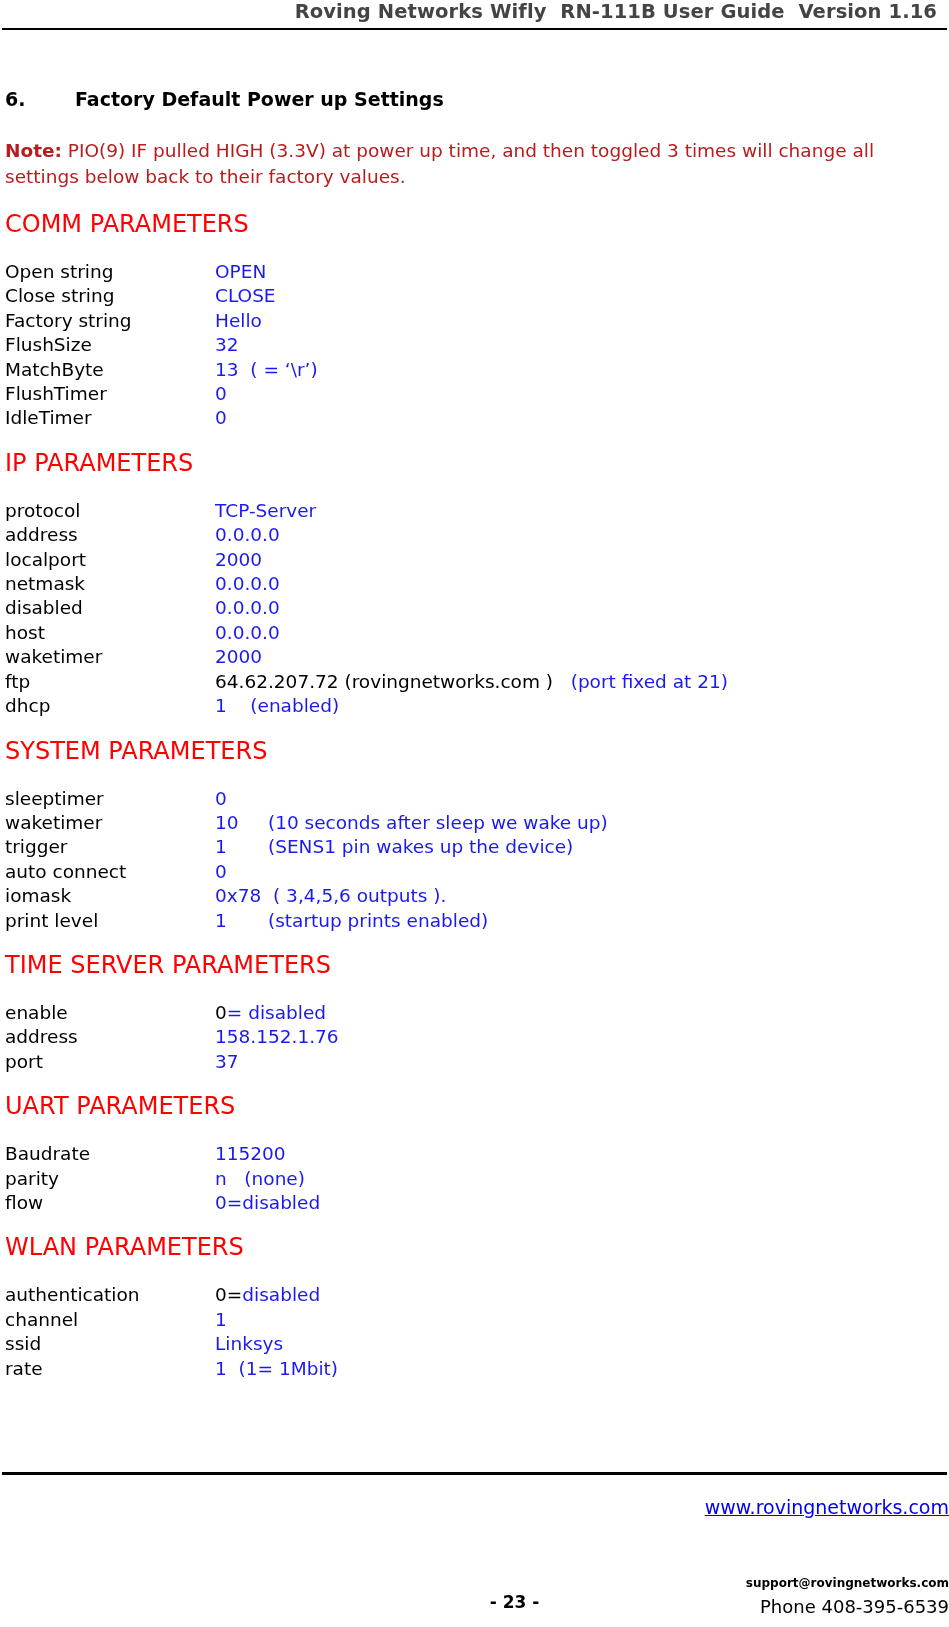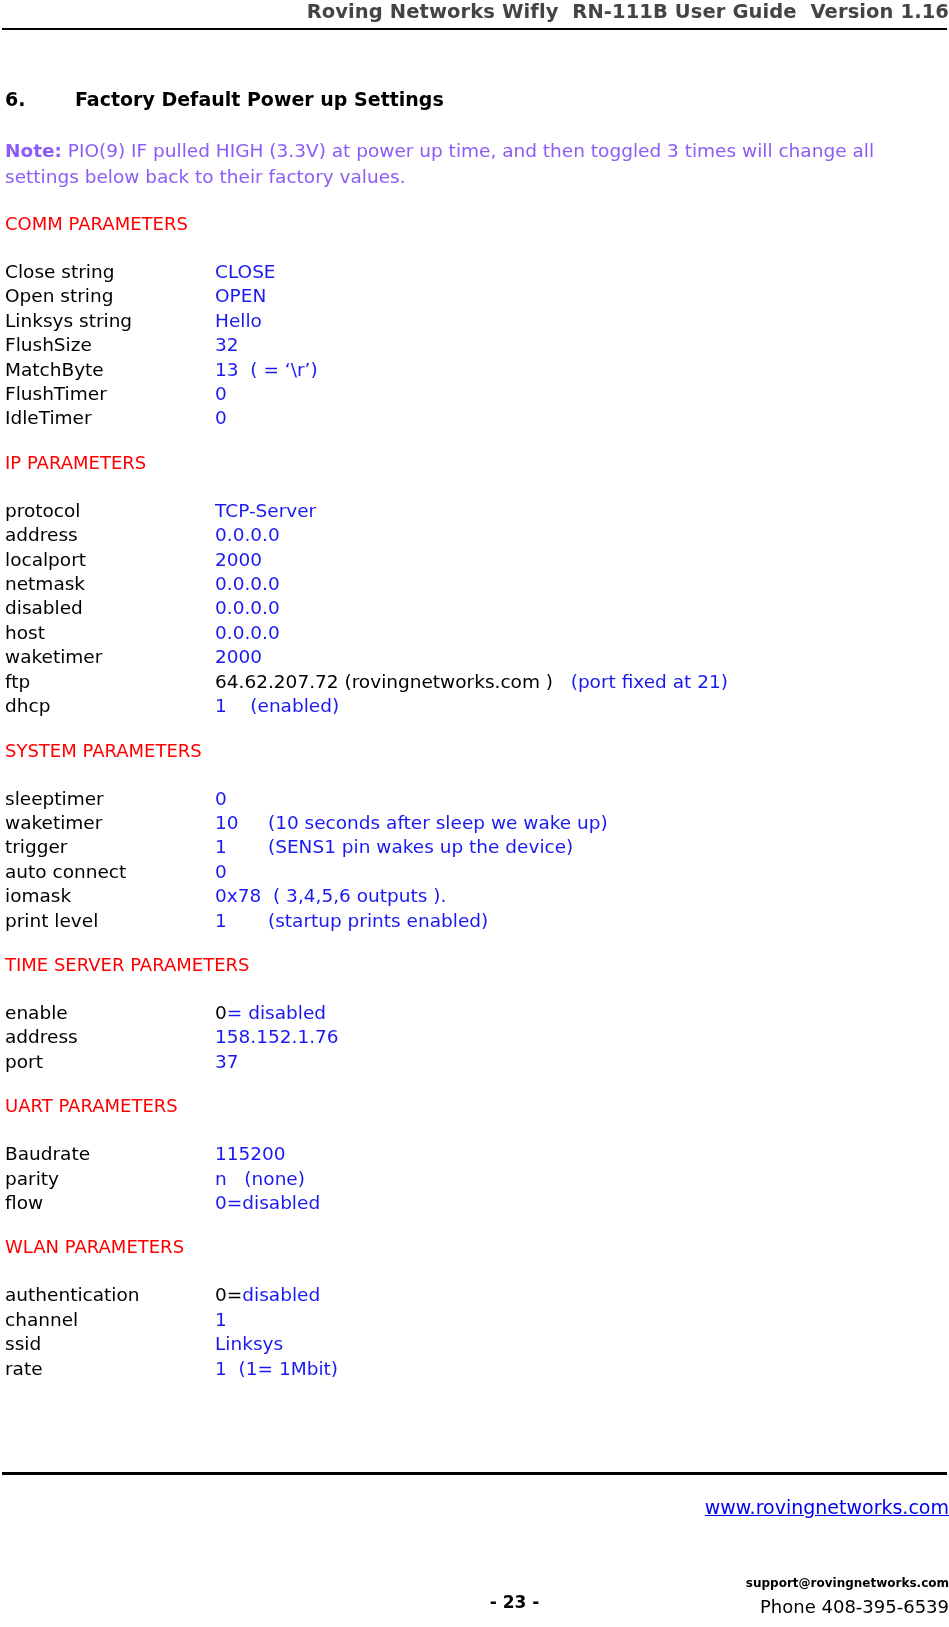--- a/index.html
+++ b/index.html
@@ -22,21 +22,21 @@
     box-sizing: border-box;
   }
 
   
   .doc-header {
     position: absolute;
     top: 0px;
     left: 0px;
     width: 949px;
     text-align: right;
-    padding-right: 0;
+    padding-right: 12px;
     box-sizing: border-box;
     font-size: 19.5px;
     font-weight: bold;
     color: #444444;
     letter-spacing: 0.1px;
     white-space: pre;
     line-height: 24px;
   }
   .header-rule {
     position: absolute;
@@ -63,27 +63,27 @@
     white-space: pre;
     line-height: 26px;
   }
   .sec-num { display: inline-block; width: 70px; }
 
   .note-block {
     margin: 0;
     padding: 0;
     font-size: 18.5px;
     line-height: 26px;
-    color: #8b5cf6;
+    color: #b91c1c;
     width: 905px;
   }
   .note-lead { font-weight: bold; }
 
   .group-title {
-    font-size: 18px;
+    font-size: 24px;
     color: #ff0000;
     line-height: 24px;
     white-space: pre;
     margin: 0;
   }
 
   .param-table {
     border-collapse: collapse;
     border-spacing: 0;
     margin: 0;
@@ -181,29 +181,29 @@
 
     <p class="note-block"><span class="note-lead">Note:</span><span>  PIO(9) IF pulled HIGH (3.3V) at power up time,  and then toggled 3 times will change all settings below back to their factory values.</span></p>
 
     <div class="sp-22"></div>
 
     <div class="group-title">COMM PARAMETERS</div>
     <div class="sp-24"></div>
     <table class="param-table">
         <tbody>
       <tr>
+        <td class="p-label">Open string</td>
+        <td class="p-value">OPEN</td>
+      </tr>
+      <tr>
         <td class="p-label">Close string</td>
         <td class="p-value">CLOSE</td>
       </tr>
       <tr>
-        <td class="p-label">Open string</td>
-        <td class="p-value">OPEN</td>
-      </tr>
-      <tr>
-        <td class="p-label">Linksys string</td>
+        <td class="p-label">Factory string</td>
         <td class="p-value">Hello</td>
       </tr>
       <tr>
         <td class="p-label">FlushSize</td>
         <td class="p-value">32</td>
       </tr>
       <tr>
         <td class="p-label">MatchByte</td>
         <td class="p-value">13  ( = ‘\r’)</td>
       </tr>

